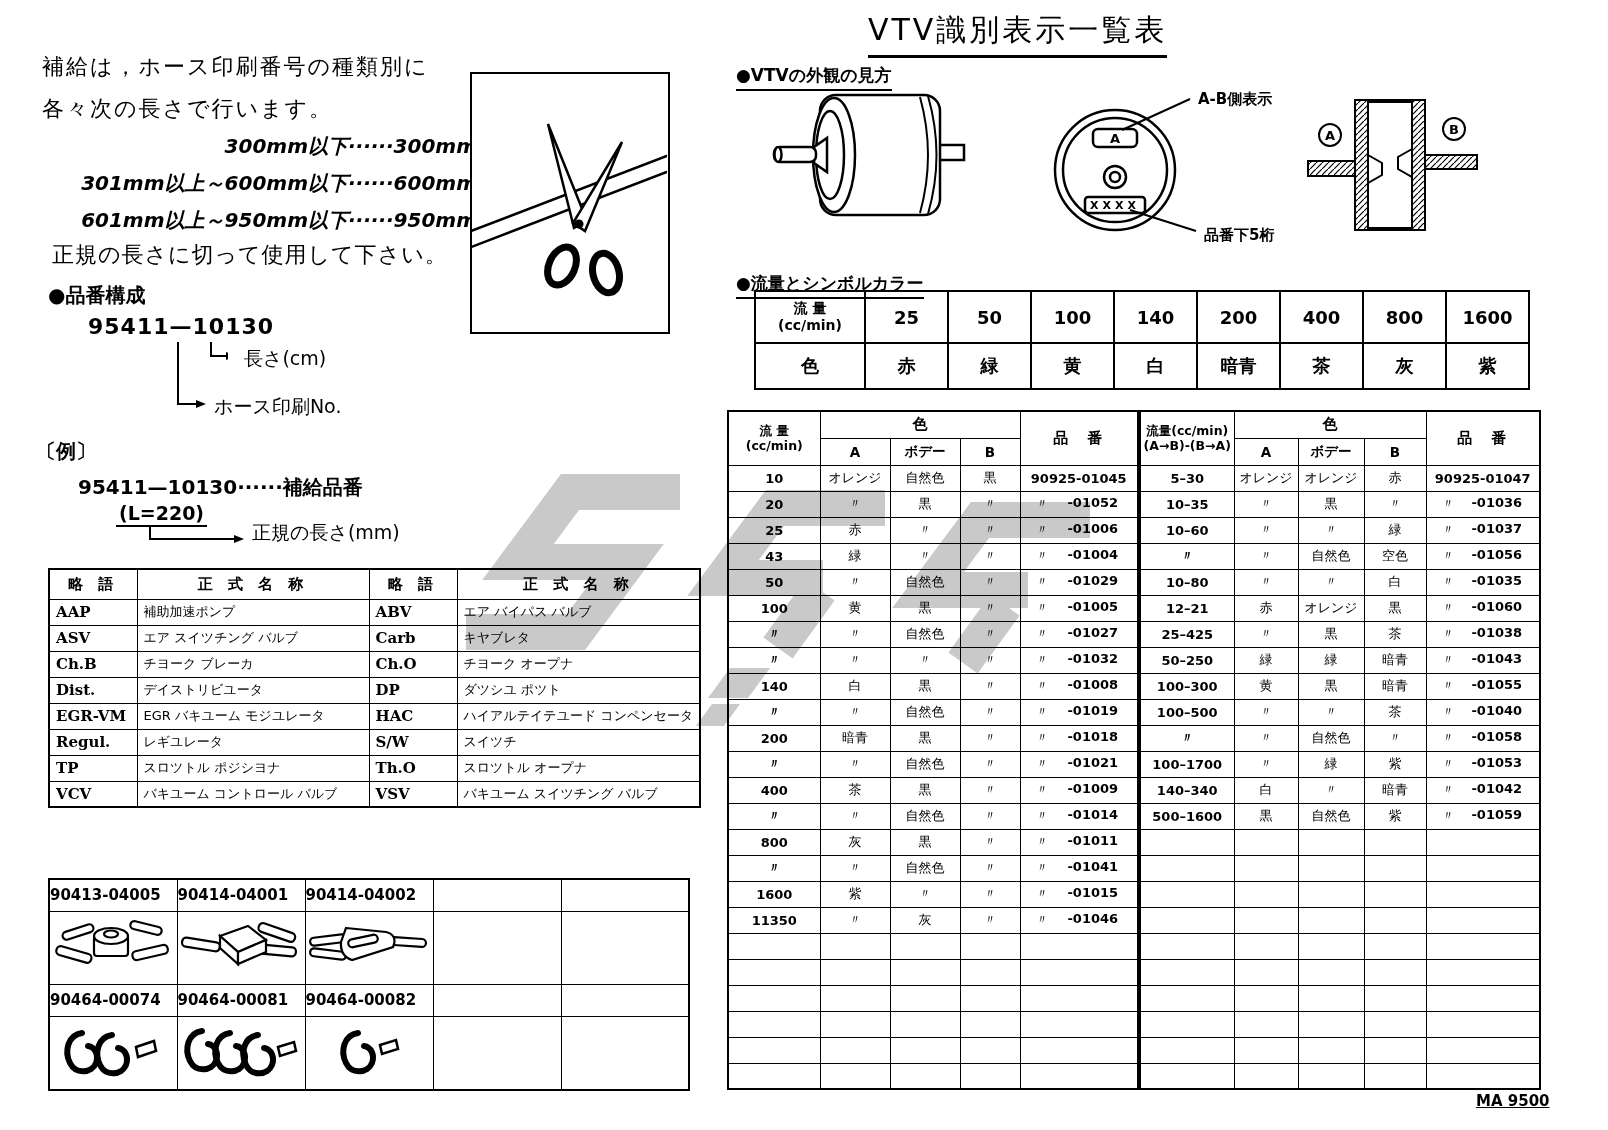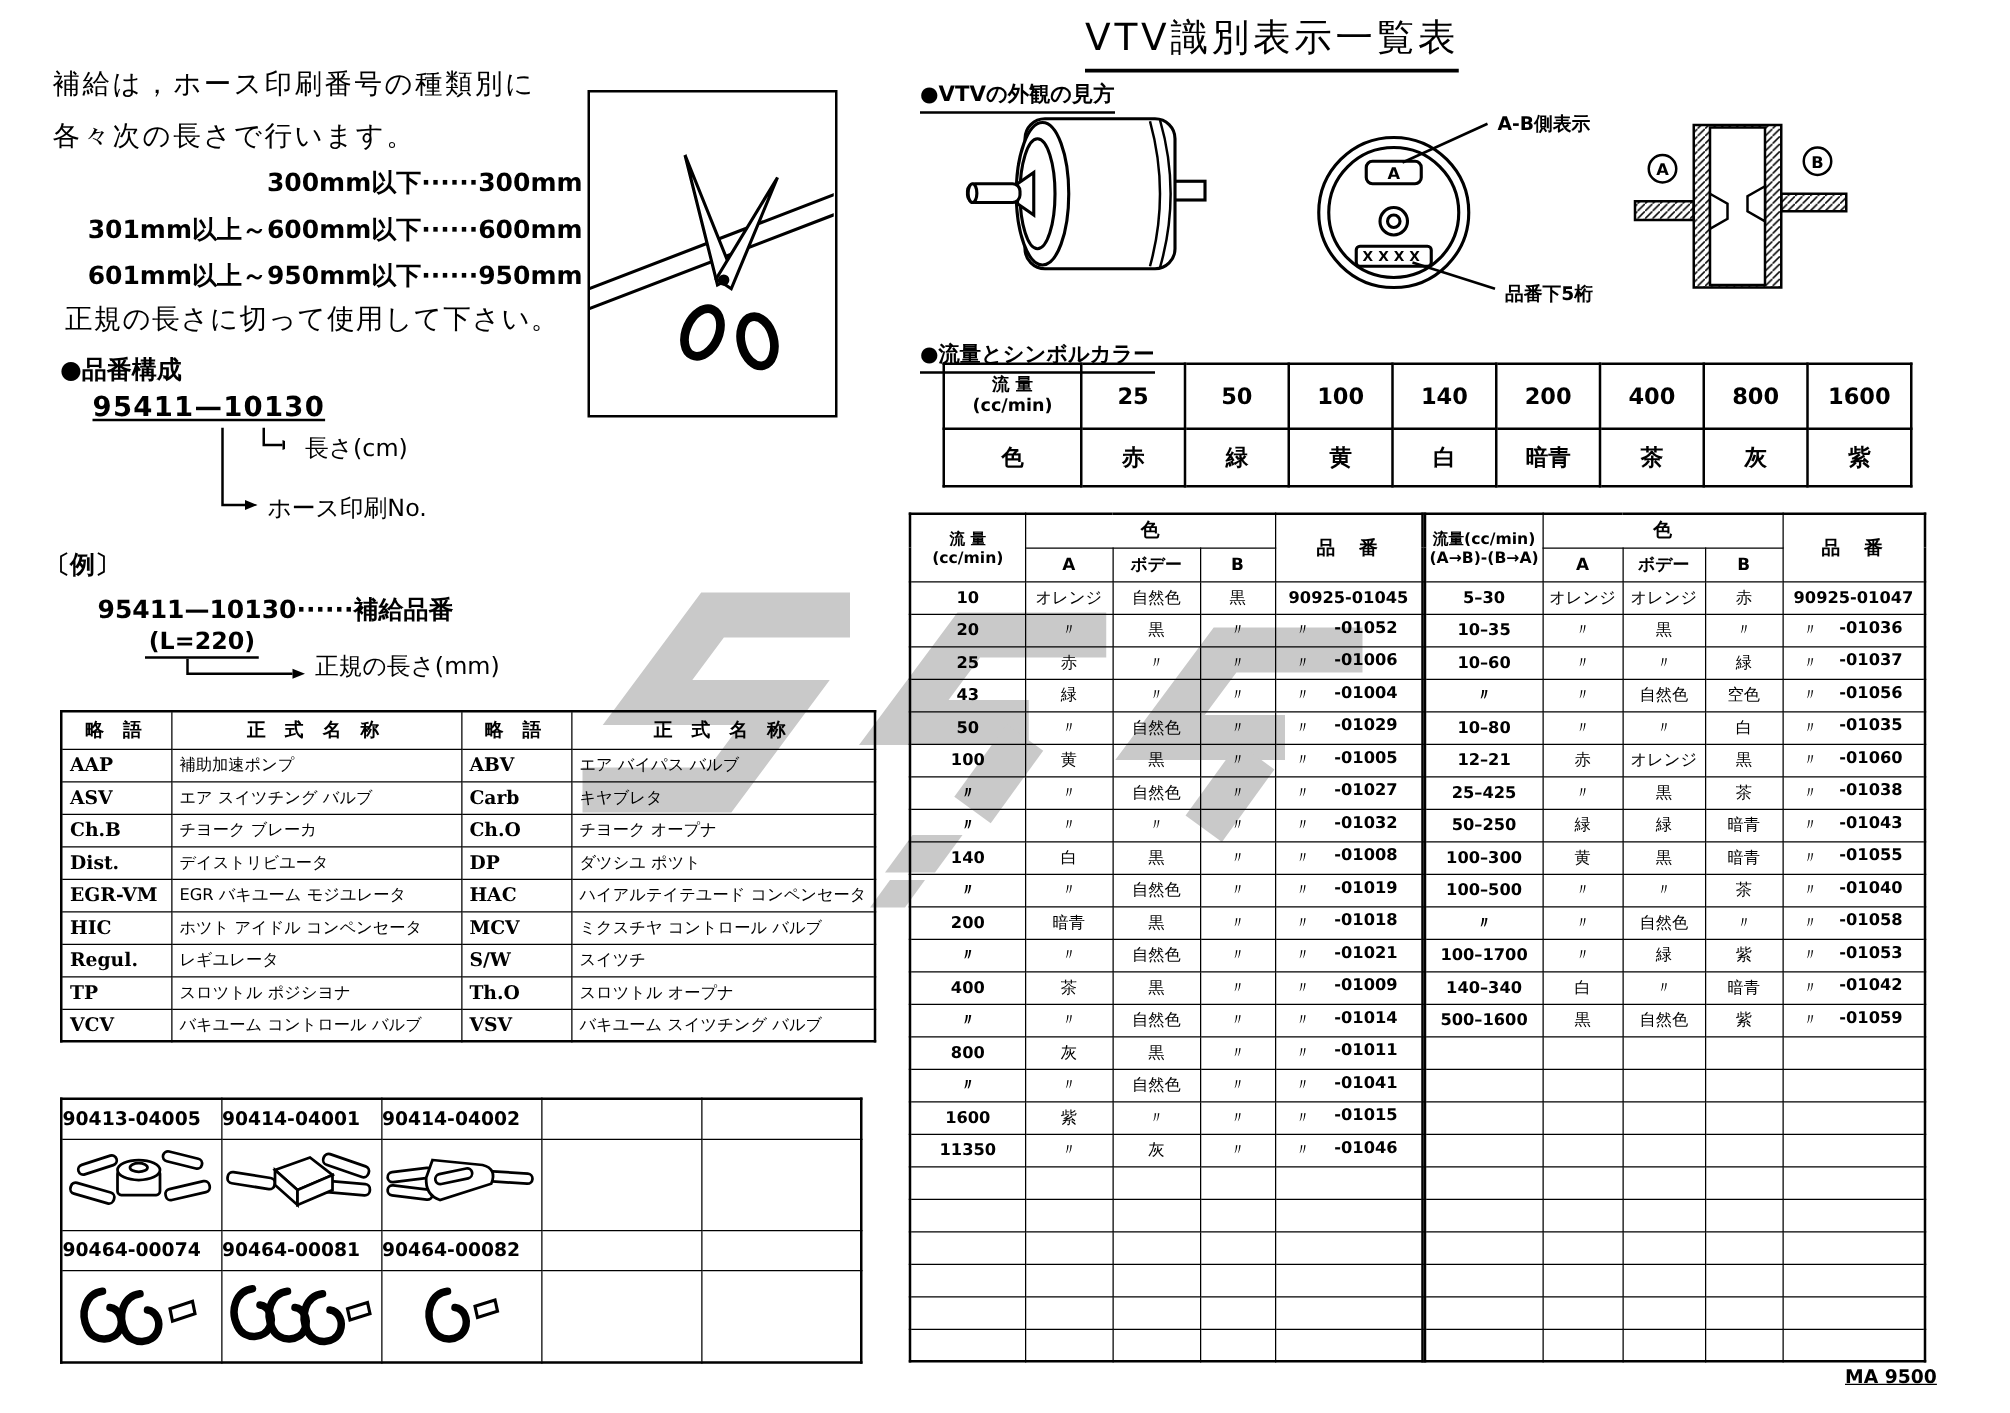--- a/index.html
+++ b/index.html
@@ -76,21 +76,21 @@
       <path d="M575 155 L533 213"></path>
     </g>
     <g fill="#c9c9c9">
       <polygon points="300,218 340,218 318,248 278,248"></polygon>
       <polygon points="282,254 310,254 294,276 266,276"></polygon>
     </g>
   </svg>
 
   <div class="abs intro-line" style="left:42px;top:52px;">補給は，ホース印刷番号の種類別に</div>
   <div class="abs intro-line" style="left:42px;top:94px;">各々次の長さで行います。</div>
-  <div class="abs rules" style="left:34px;top:128px;">
+  <div class="abs rules" style="left:45px;top:128px;font-style:italic;">
     <div>300mm以下······300mm</div>
     <div>301mm以上～600mm以下······600mm</div>
     <div>601mm以上～950mm以下······950mm</div>
   </div>
   <div class="abs closing" style="left:52px;top:240px;">正規の長さに切って使用して下さい。</div>
 
   <div class="abs scissors-box" style="left:470px;top:72px;">
     <svg width="195" height="257" viewBox="0 0 195 257">
       <g transform="rotate(-21 97 128)">
         <rect x="-22" y="120" width="240" height="15" rx="7" fill="#fff" stroke="#000" stroke-width="2.5"></rect>
@@ -100,21 +100,21 @@
         <path d="M76 50 L115 147 L102 154 Z" stroke-width="2.5"></path>
         <path d="M150 68 L101 149 L113 157 Z" stroke-width="2.5"></path>
         <circle cx="107" cy="150" r="4.5" fill="#000" stroke="none"></circle>
         <ellipse cx="90" cy="192" rx="13" ry="20" fill="none" stroke-width="7" transform="rotate(24 90 192)"></ellipse>
         <ellipse cx="134" cy="199" rx="13" ry="20" fill="none" stroke-width="7" transform="rotate(-14 134 199)"></ellipse>
       </g>
     </svg>
   </div>
 
   <div class="abs sec-heading" style="left:36px;top:282px;margin-left:12px;">●品番構成</div>
-  <div class="abs pn-number" style="left:74px;top:314px;text-decoration:underline;">95411—10130</div>
+  <div class="abs pn-number" style="left:88px;top:314px;">95411—10130</div>
   <svg class="abs" style="left:78px;top:342px;" width="150" height="90" viewBox="0 0 150 90">
     <g stroke="#000" stroke-width="2" fill="none">
       <path d="M133 0 V14 H148"></path>
       <path d="M100 0 V62 H118"></path>
     </g>
     <polygon points="148,10 158,14 148,18" fill="#000"></polygon>
     <polygon points="118,58 128,62 118,66" fill="#000"></polygon>
   </svg>
   <div class="abs small-label" style="left:244px;top:346px;">長さ(cm)</div>
   <div class="abs small-label" style="left:214px;top:394px;">ホース印刷No.</div>
@@ -166,26 +166,20 @@
           <td class="abbr-k">Dist.</td>
           <td class="abbr-v">デイストリビユータ</td>
           <td class="abbr-k">DP</td>
           <td class="abbr-v">ダツシユ ポツト</td>
         </tr>
         <tr>
           <td class="abbr-k">EGR-VM</td>
           <td class="abbr-v">EGR バキユーム モジユレータ</td>
           <td class="abbr-k">HAC</td>
           <td class="abbr-v">ハイアルテイテユード コンペンセータ</td>
-        </tr>
-        <tr>
-          <td class="abbr-k">HIC</td>
-          <td class="abbr-v">ホツト アイドル コンペンセータ</td>
-          <td class="abbr-k">MCV</td>
-          <td class="abbr-v">ミクスチヤ コントロール バルブ</td>
         </tr>
         <tr>
           <td class="abbr-k">Regul.</td>
           <td class="abbr-v">レギユレータ</td>
           <td class="abbr-k">S/W</td>
           <td class="abbr-v">スイツチ</td>
         </tr>
         <tr>
           <td class="abbr-k">TP</td>
           <td class="abbr-v">スロツトル ポジシヨナ</td>

